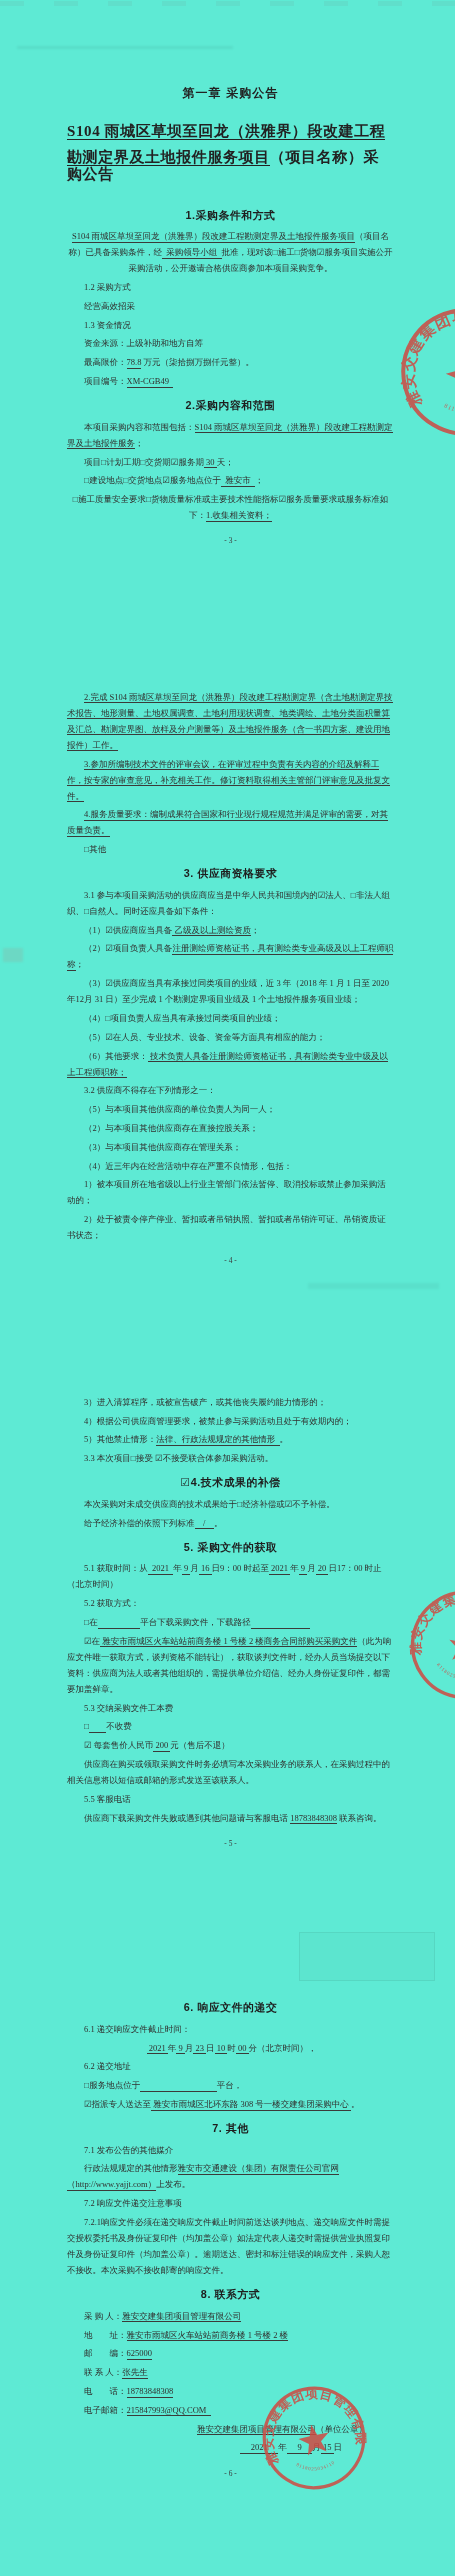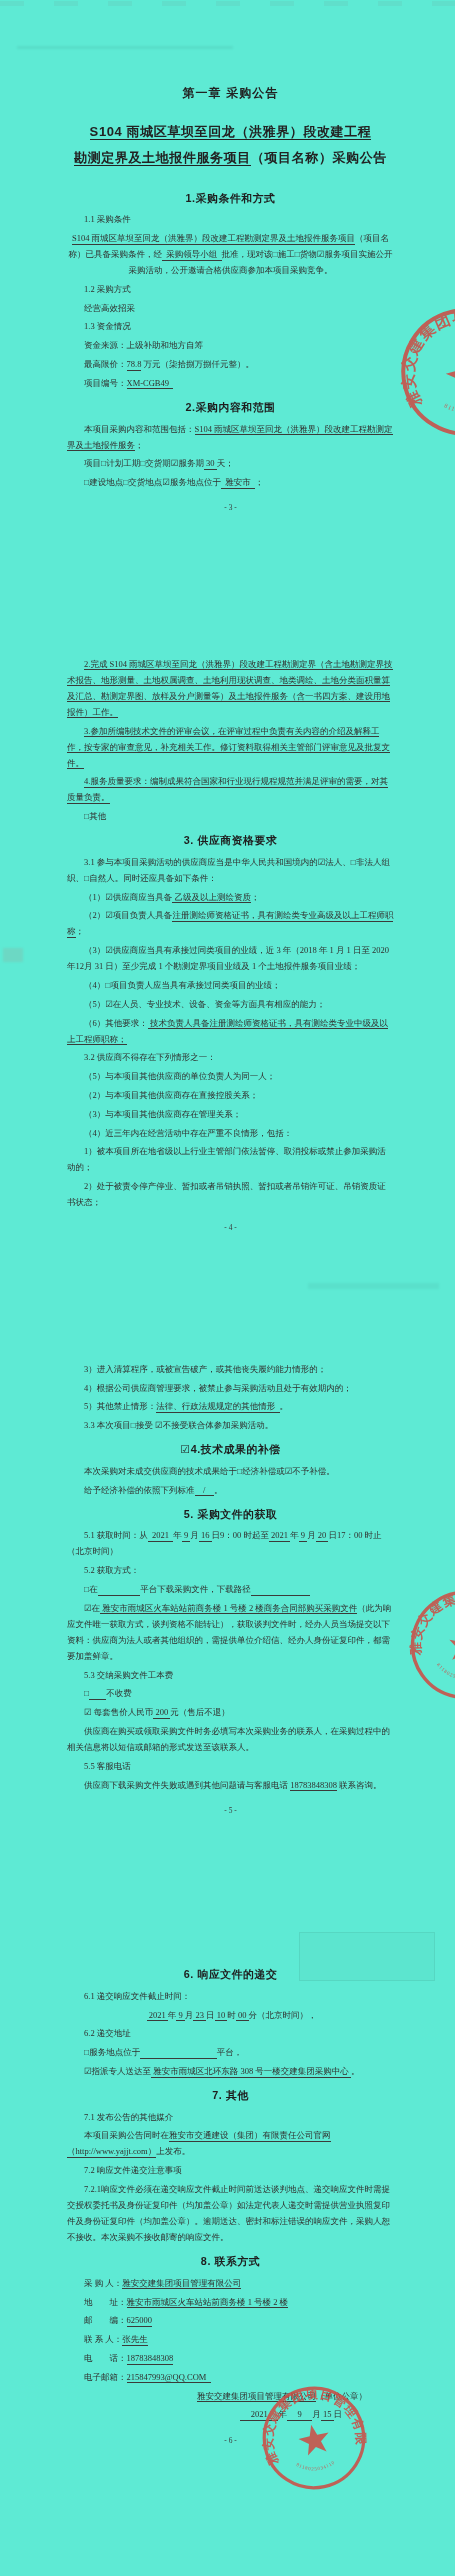--- a/index.html
+++ b/index.html
@@ -10,22 +10,22 @@
     font-family:"Liberation Serif","DejaVu Serif",serif;
     color:#30302e;font-size:8.5px;
   }
   .doc{position:relative;padding:85px 62px 0 67px;z-index:2;}
   .blk{line-height:16px;margin:0 0 2.8px 0;white-space:pre-wrap;}
   .chapter{
     text-align:center;font-family:"Liberation Sans","DejaVu Sans",sans-serif;
     font-weight:700;font-size:12px;color:#222;margin:0 0 21.6px 0;letter-spacing:1.1px;
   }
   .title{
-    text-align:center;font-family:Liberation Sans, sans-serif;
-    font-weight:700;font-size:13px;color:#222;margin:0 0 9px 0;line-height:17px;letter-spacing:0.6px;
+    text-align:left;font-family:Liberation Serif, serif;
+    font-weight:700;font-size:15px;color:#222;margin:0 0 9px 0;line-height:17px;letter-spacing:0.6px;
   }
   .t2{margin-bottom:25px;}
   .h1{
     font-family:"Liberation Sans","DejaVu Sans",sans-serif;font-weight:700;
     font-size:10.8px;color:#1e1e1e;margin:9px 0 5.7px 0;letter-spacing:0.6px;line-height:15px;text-align:center;
   }
   .p{text-indent:2em;}
   .pf{text-indent:0;text-align:center;}
   .pn{text-align:center;text-indent:0;margin:10.3px 0 2.3px 0;font-size:7.4px;color:#3a3a3a;}
   .gap{margin:0;}
@@ -56,32 +56,32 @@
   <div id="ghost-2" class="ghost"></div>
   <div id="ghost-3" class="ghost"></div>
   <div id="ghost-4" class="ghost"></div>
   <div id="ghost-5" class="ghost"></div>
 
   <div class="doc">
       <div class="blk chapter"><span>第一章 采购公告</span></div>
       <div class="blk title"><span class="u">S104 雨城区草坝至回龙（洪雅界）段改建工程</span></div>
       <div class="blk title t2"><span class="u">勘测定界及土地报件服务项目</span><span>（项目名称）采购公告</span></div>
       <div class="blk h1"><span>1.采购条件和方式</span></div>
-      <div class="blk p"><span>1.1 采购条件</span></div>
       <div class="blk pf"><span class="u">S104 雨城区草坝至回龙（洪雅界）段改建工程勘测定界及土地报件服务项目</span><span>（项目名称）已具备采购条件，经</span><span class="u">  采购领导小组  </span><span>批准，现对该□施工□货物☑服务项目实施公开采购活动，公开邀请合格供应商参加本项目采购竞争。</span></div>
       <div class="blk p"><span>1.2 采购方式</span></div>
       <div class="blk p"><span>经营高效招采</span></div>
       <div class="blk p"><span>1.3 资金情况</span></div>
       <div class="blk p"><span>资金来源：上级补助和地方自筹</span></div>
       <div class="blk p"><span>最高限价：</span><span class="u">78.8</span><span> 万元（柒拾捌万捌仟元整）。</span></div>
       <div class="blk p"><span>项目编号：</span><span class="u">XM-CGB49  </span></div>
       <div class="blk h1"><span>2.采购内容和范围</span></div>
       <div class="blk p"><span>本项目采购内容和范围包括：</span><span class="u">S104 雨城区草坝至回龙（洪雅界）段改建工程勘测定界及土地报件服务</span><span>；</span></div>
       <div class="blk p"><span>项目□计划工期□交货期☑服务期</span><span class="u"> 30 </span><span>天；</span></div>
       <div class="blk p"><span>□建设地点□交货地点☑服务地点位于</span><span class="u">  雅安市  </span><span>；</span></div>
+      <div class="blk pf"><span>□施工质量安全要求□货物质量标准或主要技术性能指标☑服务质量要求或服务标准如下：</span><span class="u">1.收集相关资料；</span></div>
       <div class="blk pn"><span>- 3 -</span></div>
       <div class="blk gap" style="height: 137px;"></div>
       <div class="blk p"><span class="u">2.完成 S104 雨城区草坝至回龙（洪雅界）段改建工程勘测定界（含土地勘测定界技术报告、地形测量、土地权属调查、土地利用现状调查、地类调绘、土地分类面积量算及汇总、勘测定界图、放样及分户测量等）及土地报件服务（含一书四方案、建设用地报件）工作。</span></div>
       <div class="blk p"><span class="u">3.参加所编制技术文件的评审会议，在评审过程中负责有关内容的介绍及解释工作，按专家的审查意见，补充相关工作。修订资料取得相关主管部门评审意见及批复文件。</span></div>
       <div class="blk p"><span class="u">4.服务质量要求：编制成果符合国家和行业现行规程规范并满足评审的需要，对其质量负责。</span></div>
       <div class="blk p"><span>□其他</span></div>
       <div class="blk h1"><span>3. 供应商资格要求</span></div>
       <div class="blk p"><span>3.1 参与本项目采购活动的供应商应当是中华人民共和国境内的☑法人、□非法人组织、□自然人。同时还应具备如下条件：</span></div>
       <div class="blk p"><span>（1）☑供应商应当具备</span><span class="u"> 乙级及以上测绘资质</span><span>；</span></div>
       <div class="blk p"><span>（2）☑项目负责人具备</span><span class="u">注册测绘师资格证书，具有测绘类专业高级及以上工程师职称</span><span>；</span></div>
@@ -119,21 +119,21 @@
       <div class="blk pn"><span>- 5 -</span></div>
       <div class="blk gap" style="height: 137px;"></div>
       <div class="blk h1"><span>6. 响应文件的递交</span></div>
       <div class="blk p"><span>6.1 递交响应文件截止时间：</span></div>
       <div class="blk pf"><span> </span><span class="u"> 2021 </span><span>年</span><span class="u"> 9 </span><span>月</span><span class="u"> 23 </span><span>日</span><span class="u"> 10 </span><span>时</span><span class="u"> 00 </span><span>分（北京时间），</span></div>
       <div class="blk p"><span>6.2 递交地址</span></div>
       <div class="blk p"><span>□服务地点位于</span><span class="u">　　　　　　　　　</span><span>平台，</span></div>
       <div class="blk p"><span>☑指派专人送达至</span><span class="u"> 雅安市雨城区北环东路 308 号一楼交建集团采购中心 </span><span>。</span></div>
       <div class="blk h1"><span>7. 其他</span></div>
       <div class="blk p"><span>7.1 发布公告的其他媒介</span></div>
-      <div class="blk p"><span>本项目采购公告同时在</span><span class="u">雅安市交通建设（集团）有限责任公司官网（http://www.yajjt.com）</span><span>上发布。</span></div>
+      <div class="blk p"><span>行政法规规定的其他情形</span><span class="u">雅安市交通建设（集团）有限责任公司官网（http://www.yajjt.com）</span><span>上发布。</span></div>
       <div class="blk p"><span>7.2 响应文件递交注意事项</span></div>
       <div class="blk p"><span>7.2.1响应文件必须在递交响应文件截止时间前送达谈判地点、递交响应文件时需提交授权委托书及身份证复印件（均加盖公章）如法定代表人递交时需提供营业执照复印件及身份证复印件（均加盖公章）。逾期送达、密封和标注错误的响应文件，采购人恕不接收。本次采购不接收邮寄的响应文件。</span></div>
       <div class="blk h1"><span>8. 联系方式</span></div>
       <div class="blk p"><span>采 购 人：</span><span class="u">雅安交建集团项目管理有限公司</span></div>
       <div class="blk p"><span>地　　址：</span><span class="u">雅安市雨城区火车站站前商务楼 1 号楼 2 楼</span></div>
       <div class="blk p"><span>邮　　编：</span><span class="u">625000</span></div>
       <div class="blk p"><span>联 系 人：</span><span class="u">张先生</span></div>
       <div class="blk p"><span>电　　话：</span><span class="u">18783848308</span></div>
       <div class="blk p"><span>电子邮箱：</span><span class="u">215847993@QQ.COM  </span></div>
       <div class="blk sig"><span class="u">雅安交建集团项目管理有限公司</span><span>（单位公章）</span></div>

